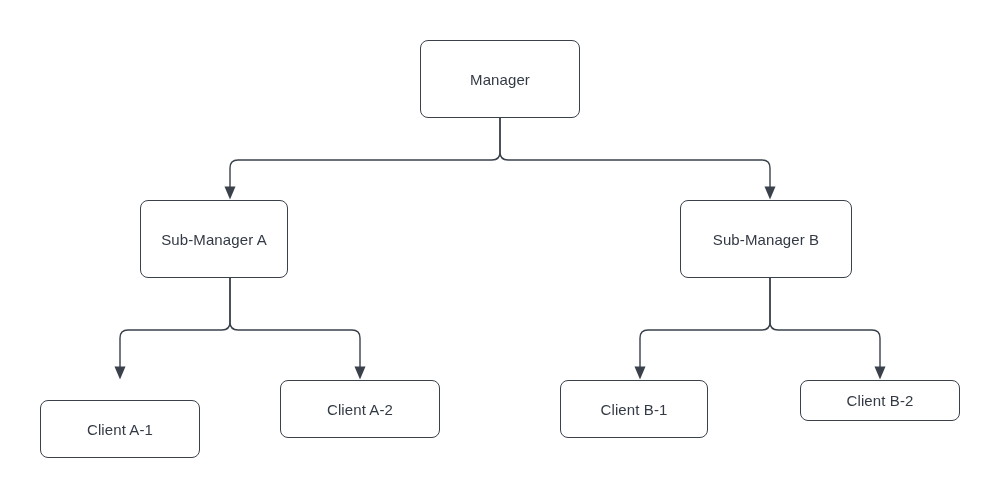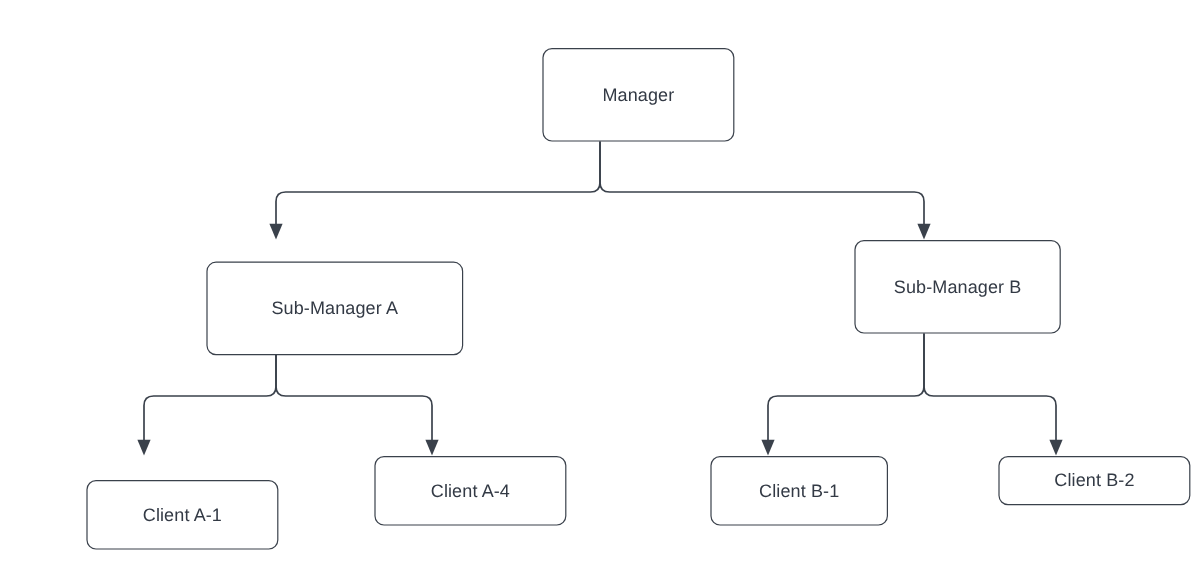--- a/index.html
+++ b/index.html
@@ -29,24 +29,23 @@
     background: #ffffff;
     border: 1.4px solid #3a414b;
     border-radius: 8px;
     display: flex;
     align-items: center;
     justify-content: center;
     text-align: center;
     font-size: 15px;
     color: #333a45;
     letter-spacing: 0.1px;
-    margin-left: 32px;
   }
   .node-manager   { left: 420px; top: 40px;  width: 160px; height: 78px; }
-  .node-sub-a     { left: 140px; top: 218px; width: 214px; height: 78px; }
+  .node-sub-a     { left: 140px; top: 200px; width: 148px; height: 78px; }
   .node-sub-b     { left: 680px; top: 200px; width: 172px; height: 78px; }
   .node-client-a1 { left: 40px;  top: 400px; width: 160px; height: 58px; }
   .node-client-a2 { left: 280px; top: 380px; width: 160px; height: 58px; }
   .node-client-b1 { left: 560px; top: 380px; width: 148px; height: 58px; }
   .node-client-b2 { left: 800px; top: 380px; width: 160px; height: 41px; }
   .edge-path {
     fill: none;
     stroke: #3a414b;
     stroke-width: 1.4;
   }
@@ -103,21 +102,21 @@
 
   <div class="node node-sub-b">
     <span>Sub-Manager B</span>
   </div>
 
   <div class="node node-client-a1">
     <span>Client A-1</span>
   </div>
 
   <div class="node node-client-a2">
-    <span>Client A-4</span>
+    <span>Client A-2</span>
   </div>
 
   <div class="node node-client-b1">
     <span>Client B-1</span>
   </div>
 
   <div class="node node-client-b2">
     <span>Client B-2</span>
   </div>
 

